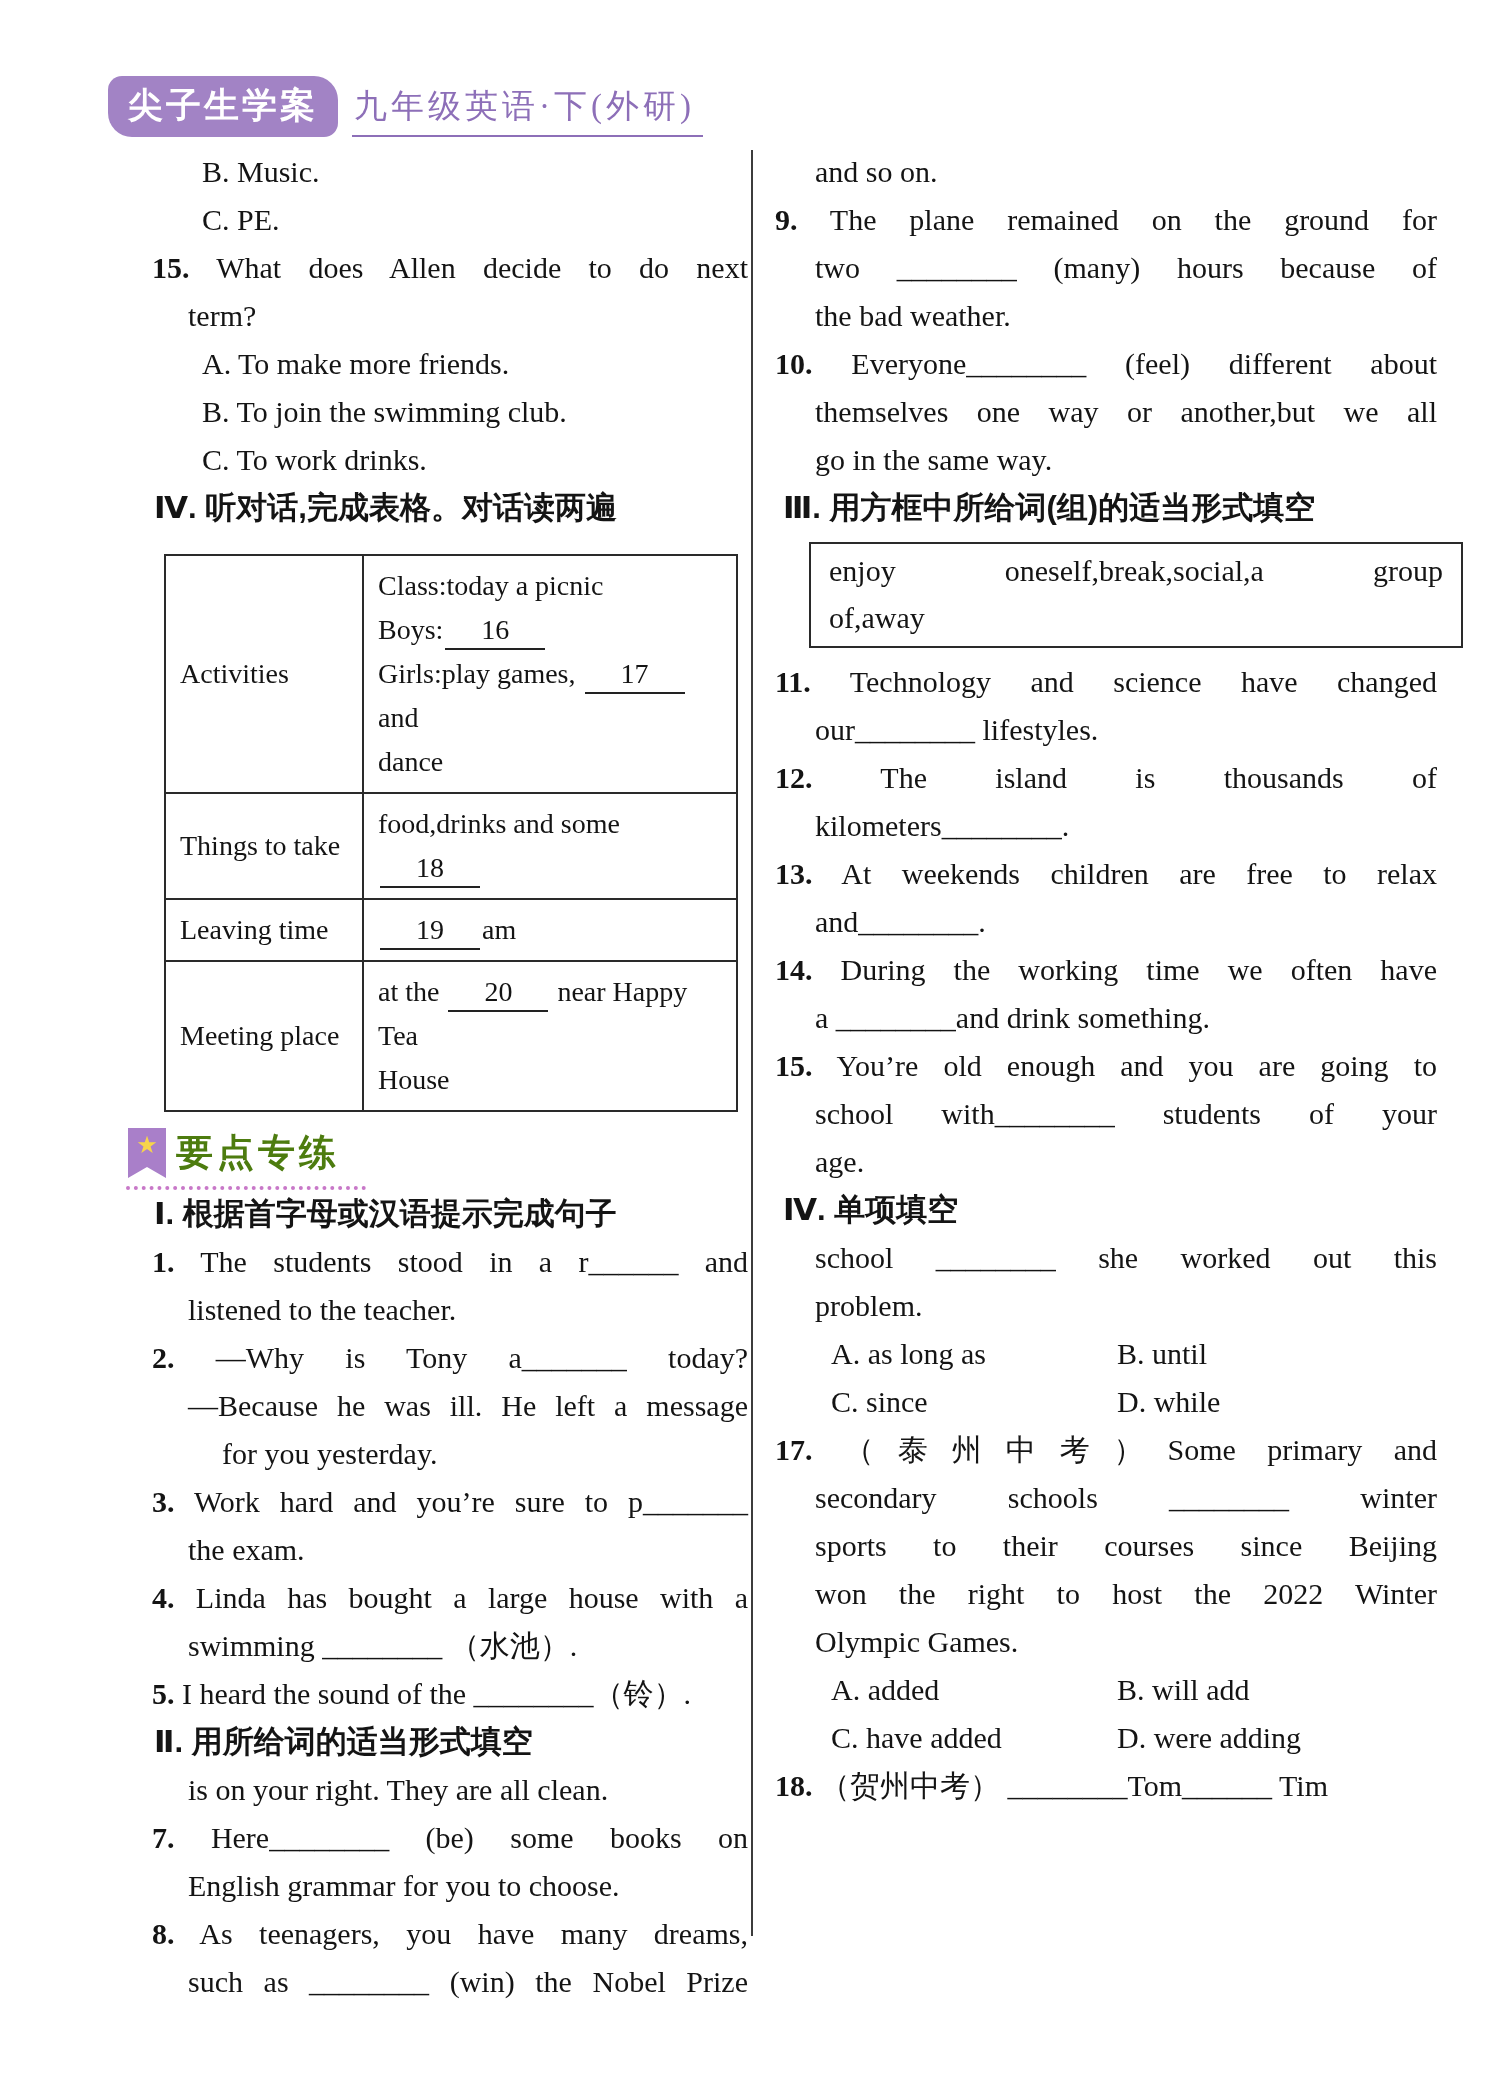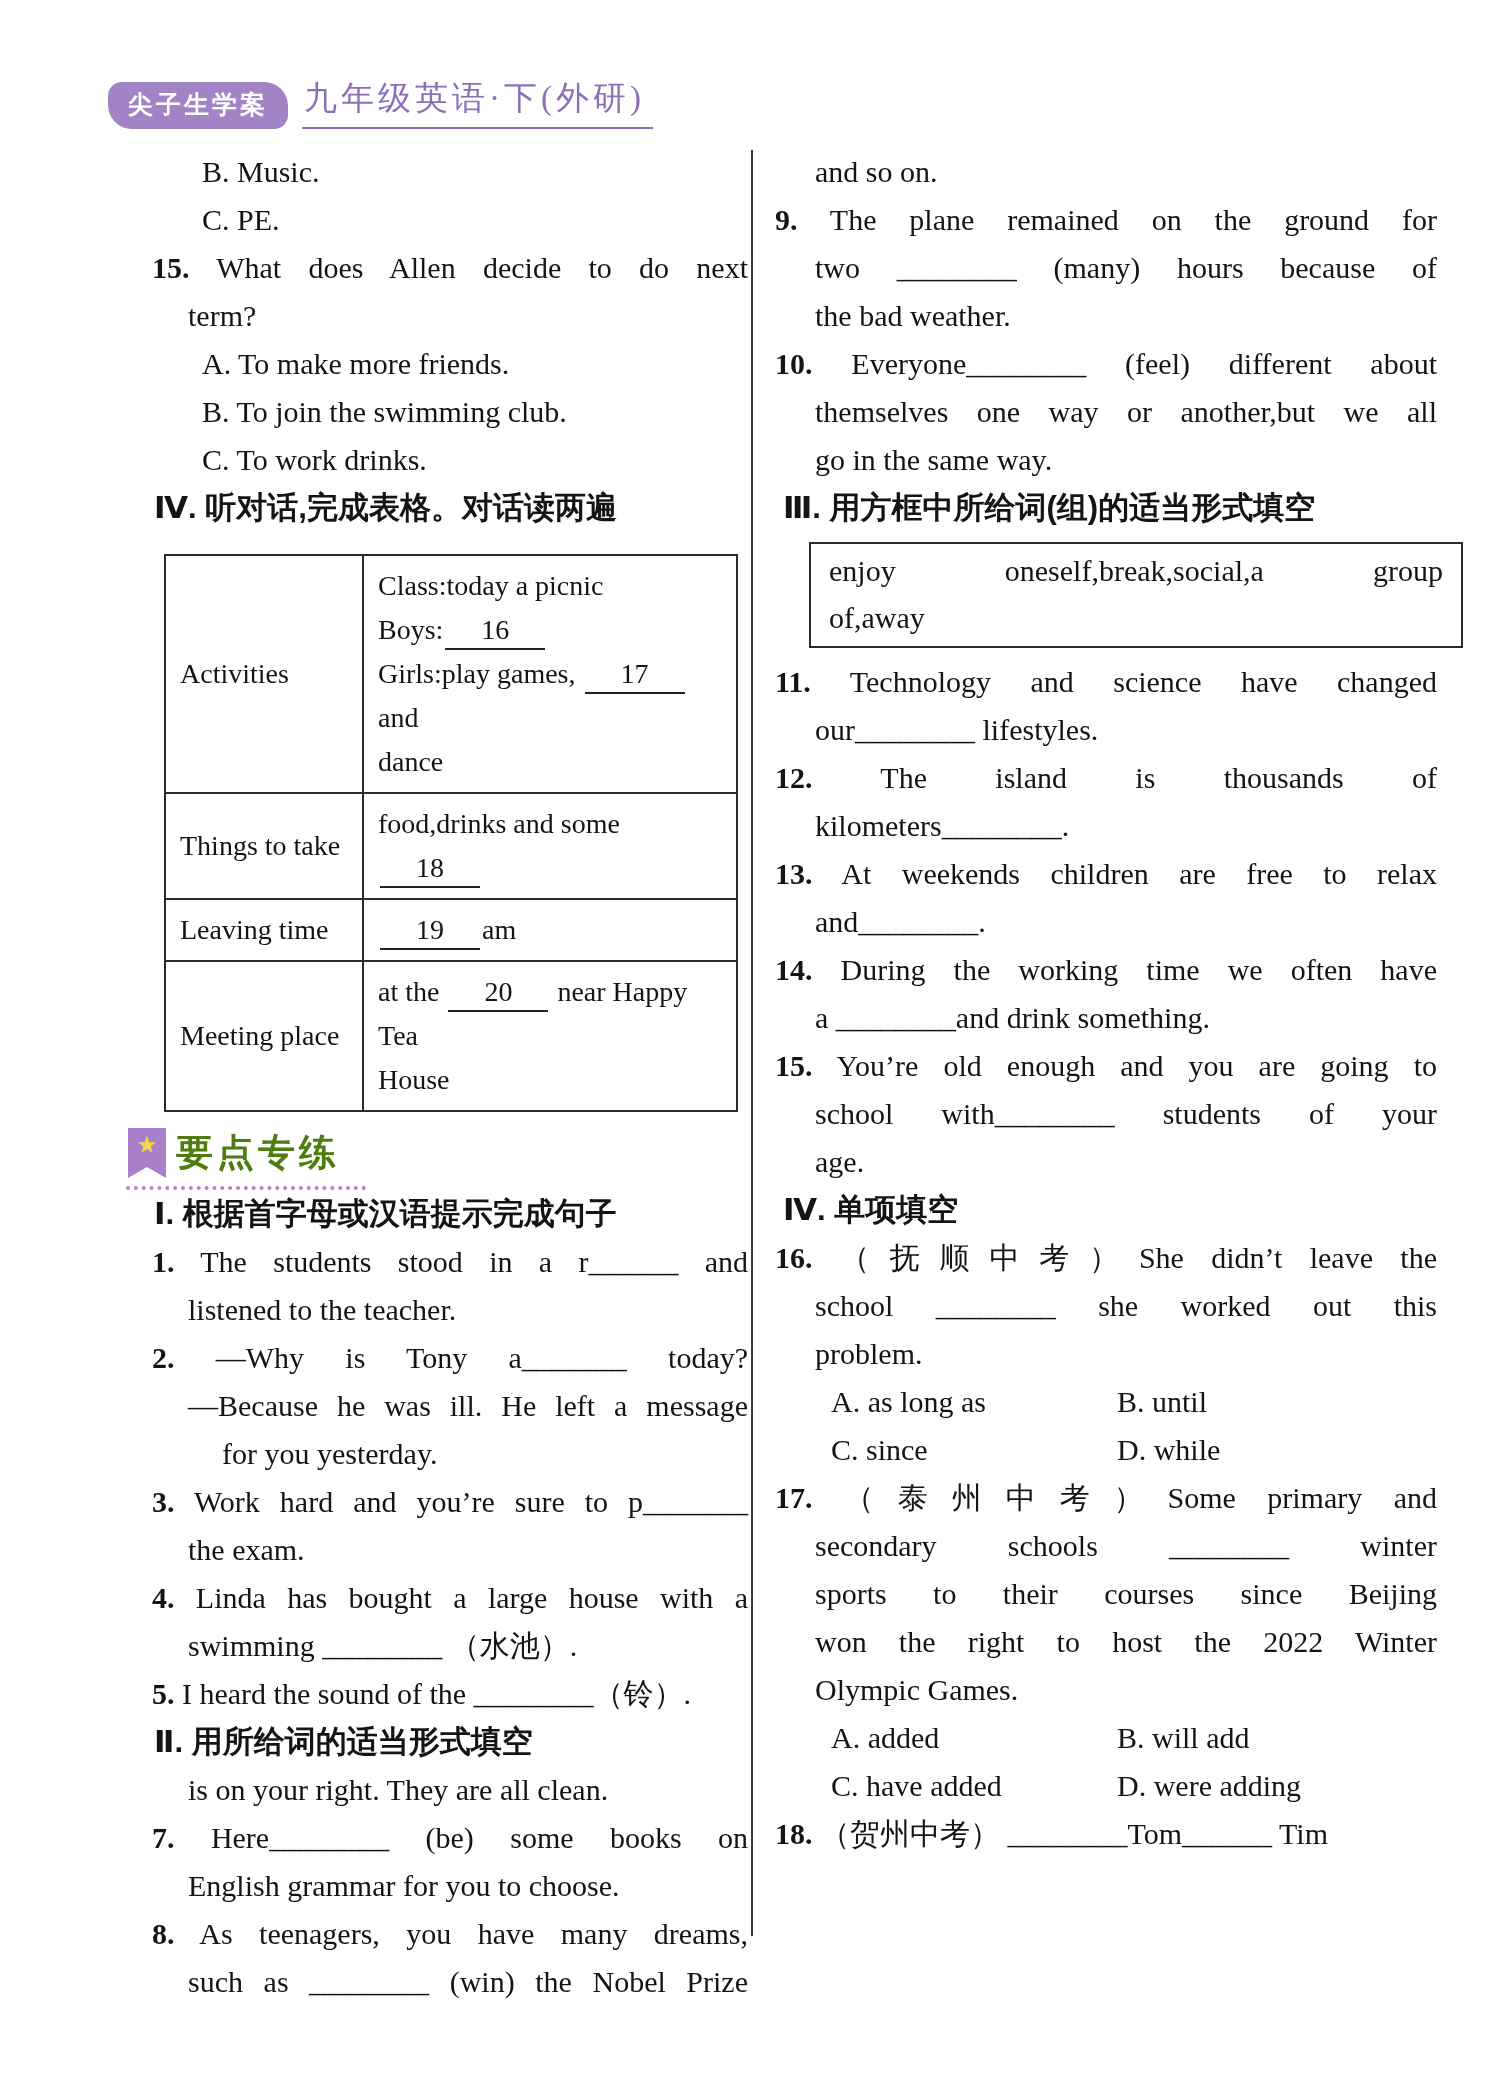--- a/index.html
+++ b/index.html
@@ -6,21 +6,21 @@
   html,body { width:1504px; height:2095px; }
   body {
     position:relative; background:#ffffff; color:#141414;
     font-family:"Liberation Serif","DejaVu Serif",serif;
     font-size:30px; overflow:hidden;
   }
   
   .brand { position:absolute; left:108px; top:76px; display:flex; align-items:flex-end; gap:14px; }
   .brand-badge {
     background:#a283c5; color:#fff; font-family:"Liberation Sans","DejaVu Sans",sans-serif;
-    font-weight:bold; font-size:25px; letter-spacing:3px;
+    font-weight:bold; font-size:35px; letter-spacing:3px;
     padding:6px 20px 8px; border-radius:14px 24px 14px 24px;
   }
   .brand-sub {
     font-size:33px; color:#8d6fb8; letter-spacing:4px;
     border-bottom:2px solid #8d6fb8; padding:0 8px 6px 2px;
   }
   
   .divider { position:absolute; left:751px; top:150px; width:2px; height:1786px; background:#3c3c3c; }
   .col { position:absolute; top:148px; }
   .col.left  { left:122px; width:626px; }
@@ -212,21 +212,20 @@
   </div>
   <div>
     <div class="line nl jl"><span class="num">15.</span> <span>You’re old enough and you are going to</span></div>
     <div class="line cont jl">school with________ students of your</div>
     <div class="line cont">age.</div>
   </div>
 
   <div class="line sec">Ⅳ. 单项填空</div>
 
   <div>
-    <div class="line nl jl"><span class="num">16.</span> <span>（抚顺中考）She didn’t leave the</span></div>
     <div class="line cont jl">school ________ she worked out this</div>
     <div class="line cont">problem.</div>
     <div class="optrow">
       <span class="o1">A. as long as</span>
       <span class="o2">B. until</span>
     </div>
     <div class="optrow">
       <span class="o1">C. since</span>
       <span class="o2">D. while</span>
     </div>

